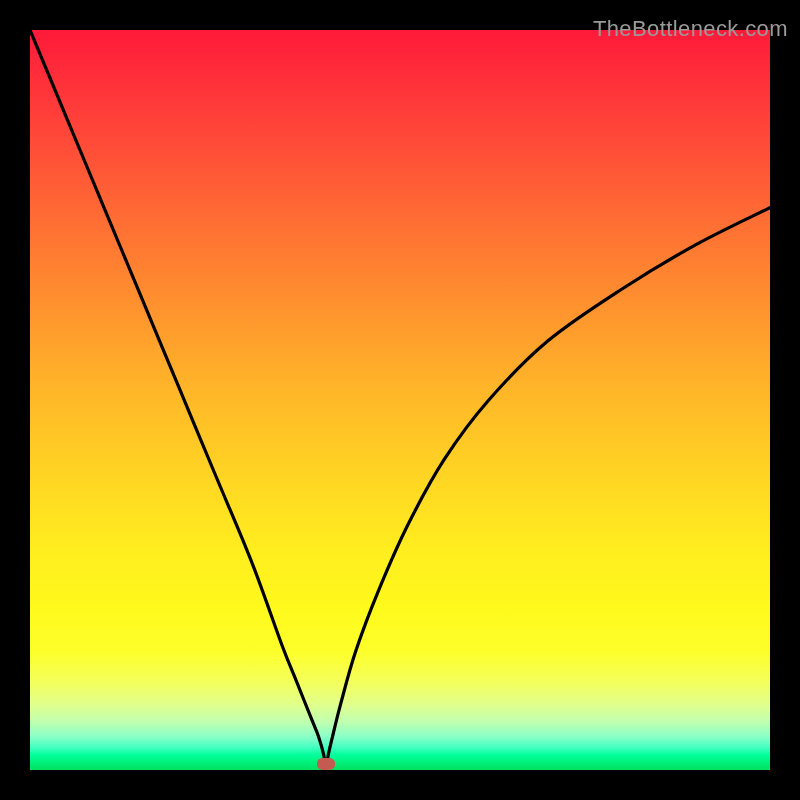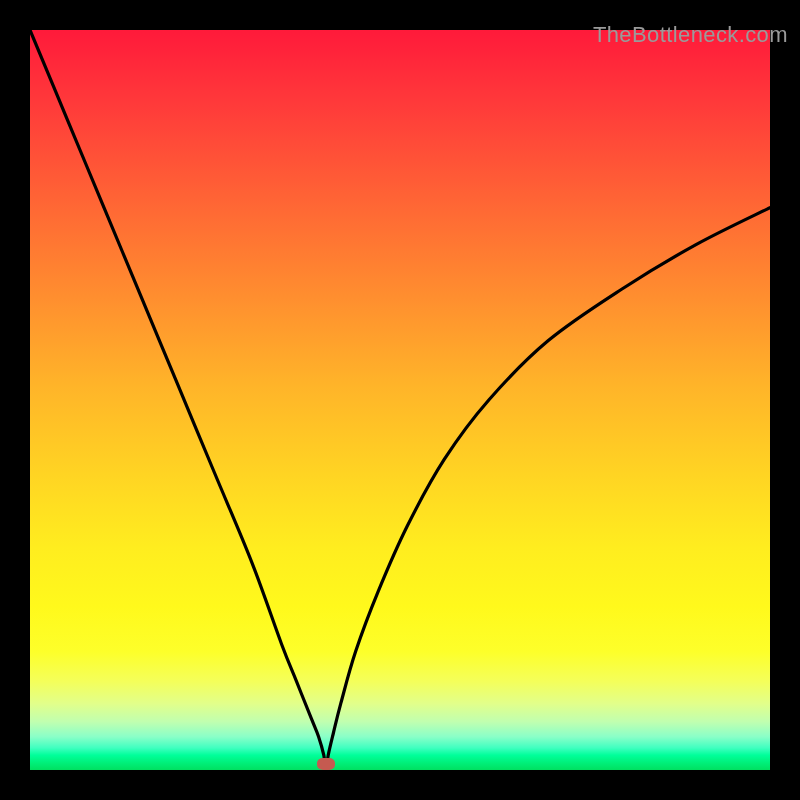--- a/index.html
+++ b/index.html
@@ -33,21 +33,21 @@
       #c0ffb0 93.5%,
       #8affc8 95.5%,
       #40ffc0 97%,
       #00ff9a 98%,
       #00f07a 99%,
       #00e060 100%
     );
   }
   .watermark {
     position: absolute;
-    top: 22px;
+    top: 16px;
     right: 12px;
     color: #9a9a9a;
     font-size: 22px;
     letter-spacing: 0.4px;
     font-weight: 500;
     z-index: 10;
   }
   svg.curve {
     position: absolute;
     left: 0;

